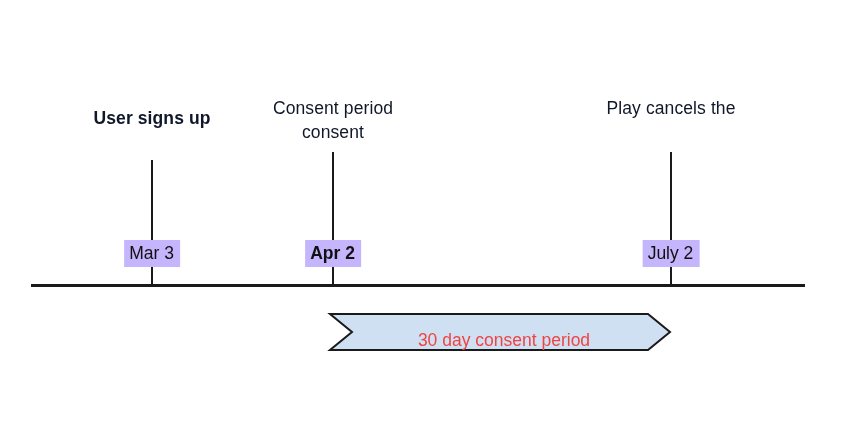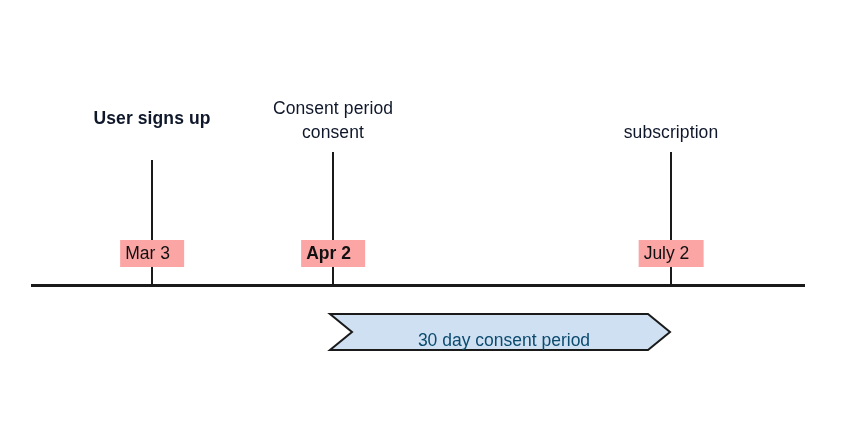--- a/index.html
+++ b/index.html
@@ -47,25 +47,25 @@
     text-align: center;
     white-space: nowrap;
     color: #0f172a;
     font-size: 17.5px;
     line-height: 24px;
     letter-spacing: 0.1px;
   }
   .date-chip {
     position: absolute;
     transform: translateX(-50%);
-    background: #fca5a5;
+    background: #c4b5fd;
     color: #111111;
     font-size: 17.5px;
     line-height: 22px;
-    padding: 2px 14px 3px 5px;
+    padding: 2px 6px 3px 5px;
     white-space: nowrap;
   }
 
   
   .banner {
     position: absolute;
     left: 330px;
     top: 314px;
     width: 340px;
     height: 36px;
@@ -79,21 +79,21 @@
   .banner-label {
     position: absolute;
     left: 0;
     top: 0;
     width: 340px;
     height: 52px;
     display: flex;
     align-items: center;
     justify-content: center;
     font-size: 17.5px;
-    color: #0c4a6e;
+    color: #ef4444;
     white-space: nowrap;
     padding-left: 8px;
     box-sizing: border-box;
     text-align: right;
   }
 </style>
 </head>
 <body>
 
 <div id="canvas">
@@ -106,21 +106,21 @@
     <div class="date-chip" style="top:240px;">Mar 3</div>
   </div>
 
   <div class="milestone" style="left:333px;">
     <div class="milestone-label" style="top:96px;"><span>Consent period</span><br><span>consent</span></div>
     <div class="tick-line" style="top:152px; height:133px;"></div>
     <div class="date-chip" style="top:240px;font-weight:bold;">Apr 2</div>
   </div>
 
   <div class="milestone" style="left:671px;">
-    <div class="milestone-label" style="top:96px;"><br><span>subscription</span></div>
+    <div class="milestone-label" style="top:96px;"><span>Play cancels the</span><br></div>
     <div class="tick-line" style="top:152px; height:133px;"></div>
     <div class="date-chip" style="top:240px;">July 2</div>
   </div>
 
   <div class="banner">
     <svg viewBox="0 0 340 36">
       <polygon points="0,0 318,0 340,18 318,36 0,36 22,18" fill="#cfe0f2" stroke="#1a1a1a" stroke-width="2" stroke-linejoin="miter"></polygon>
     </svg>
     <div class="banner-label">30 day consent period</div>
   </div>

